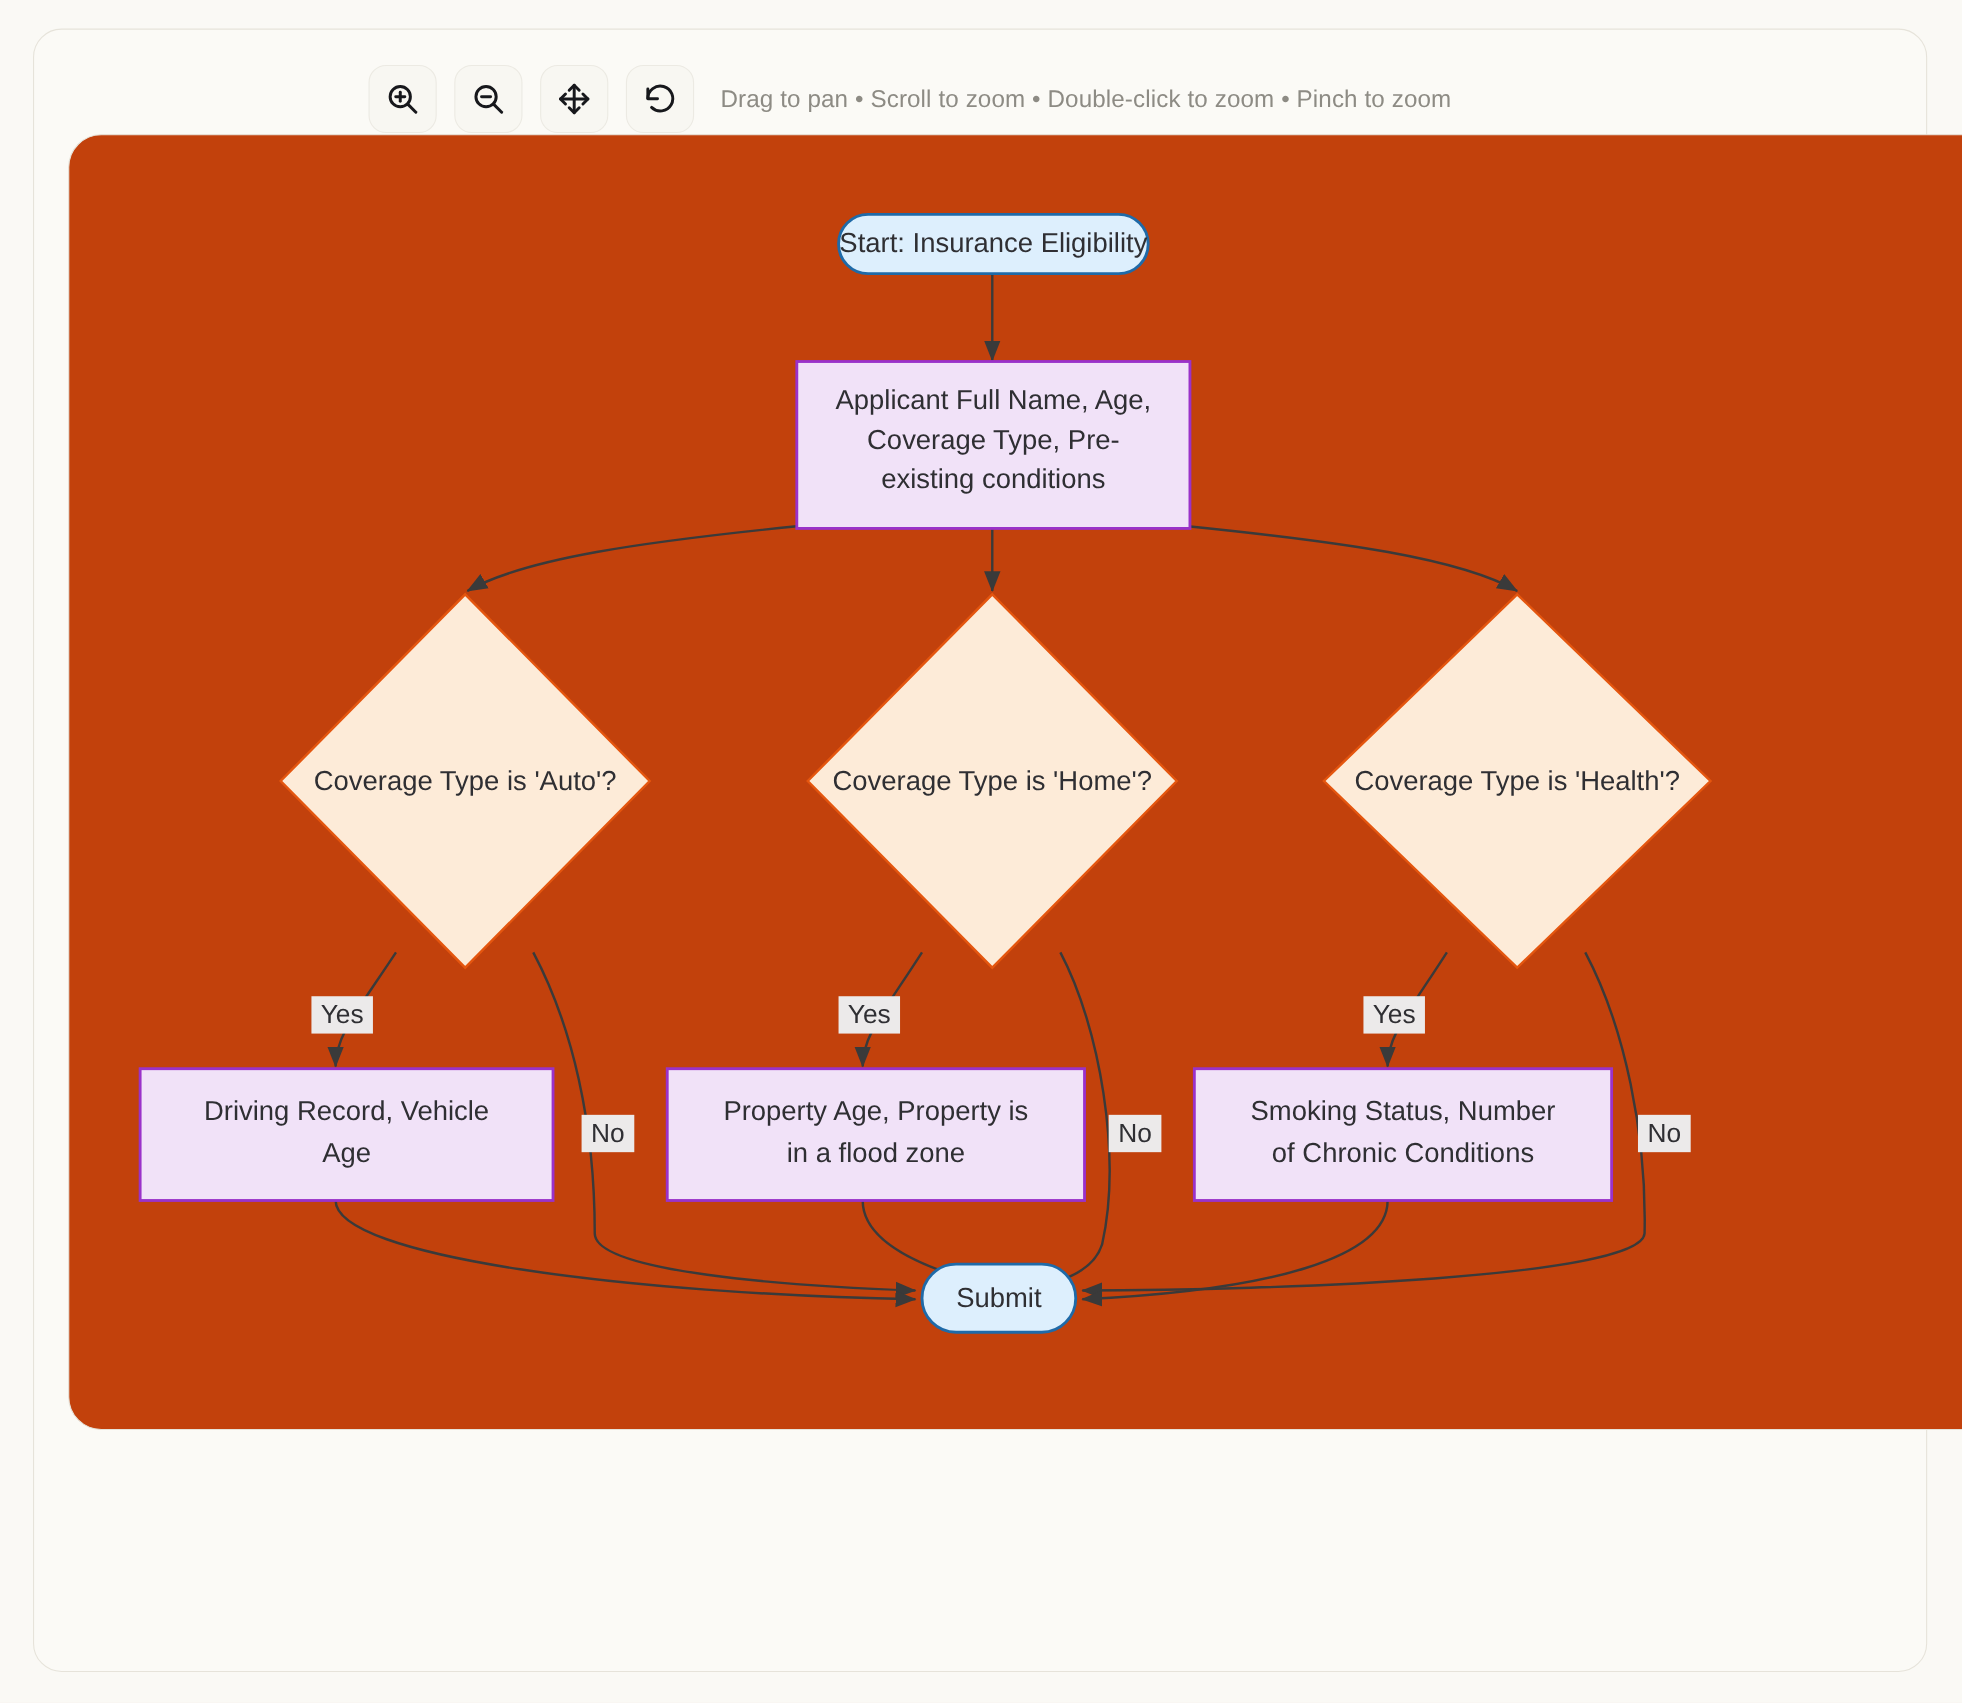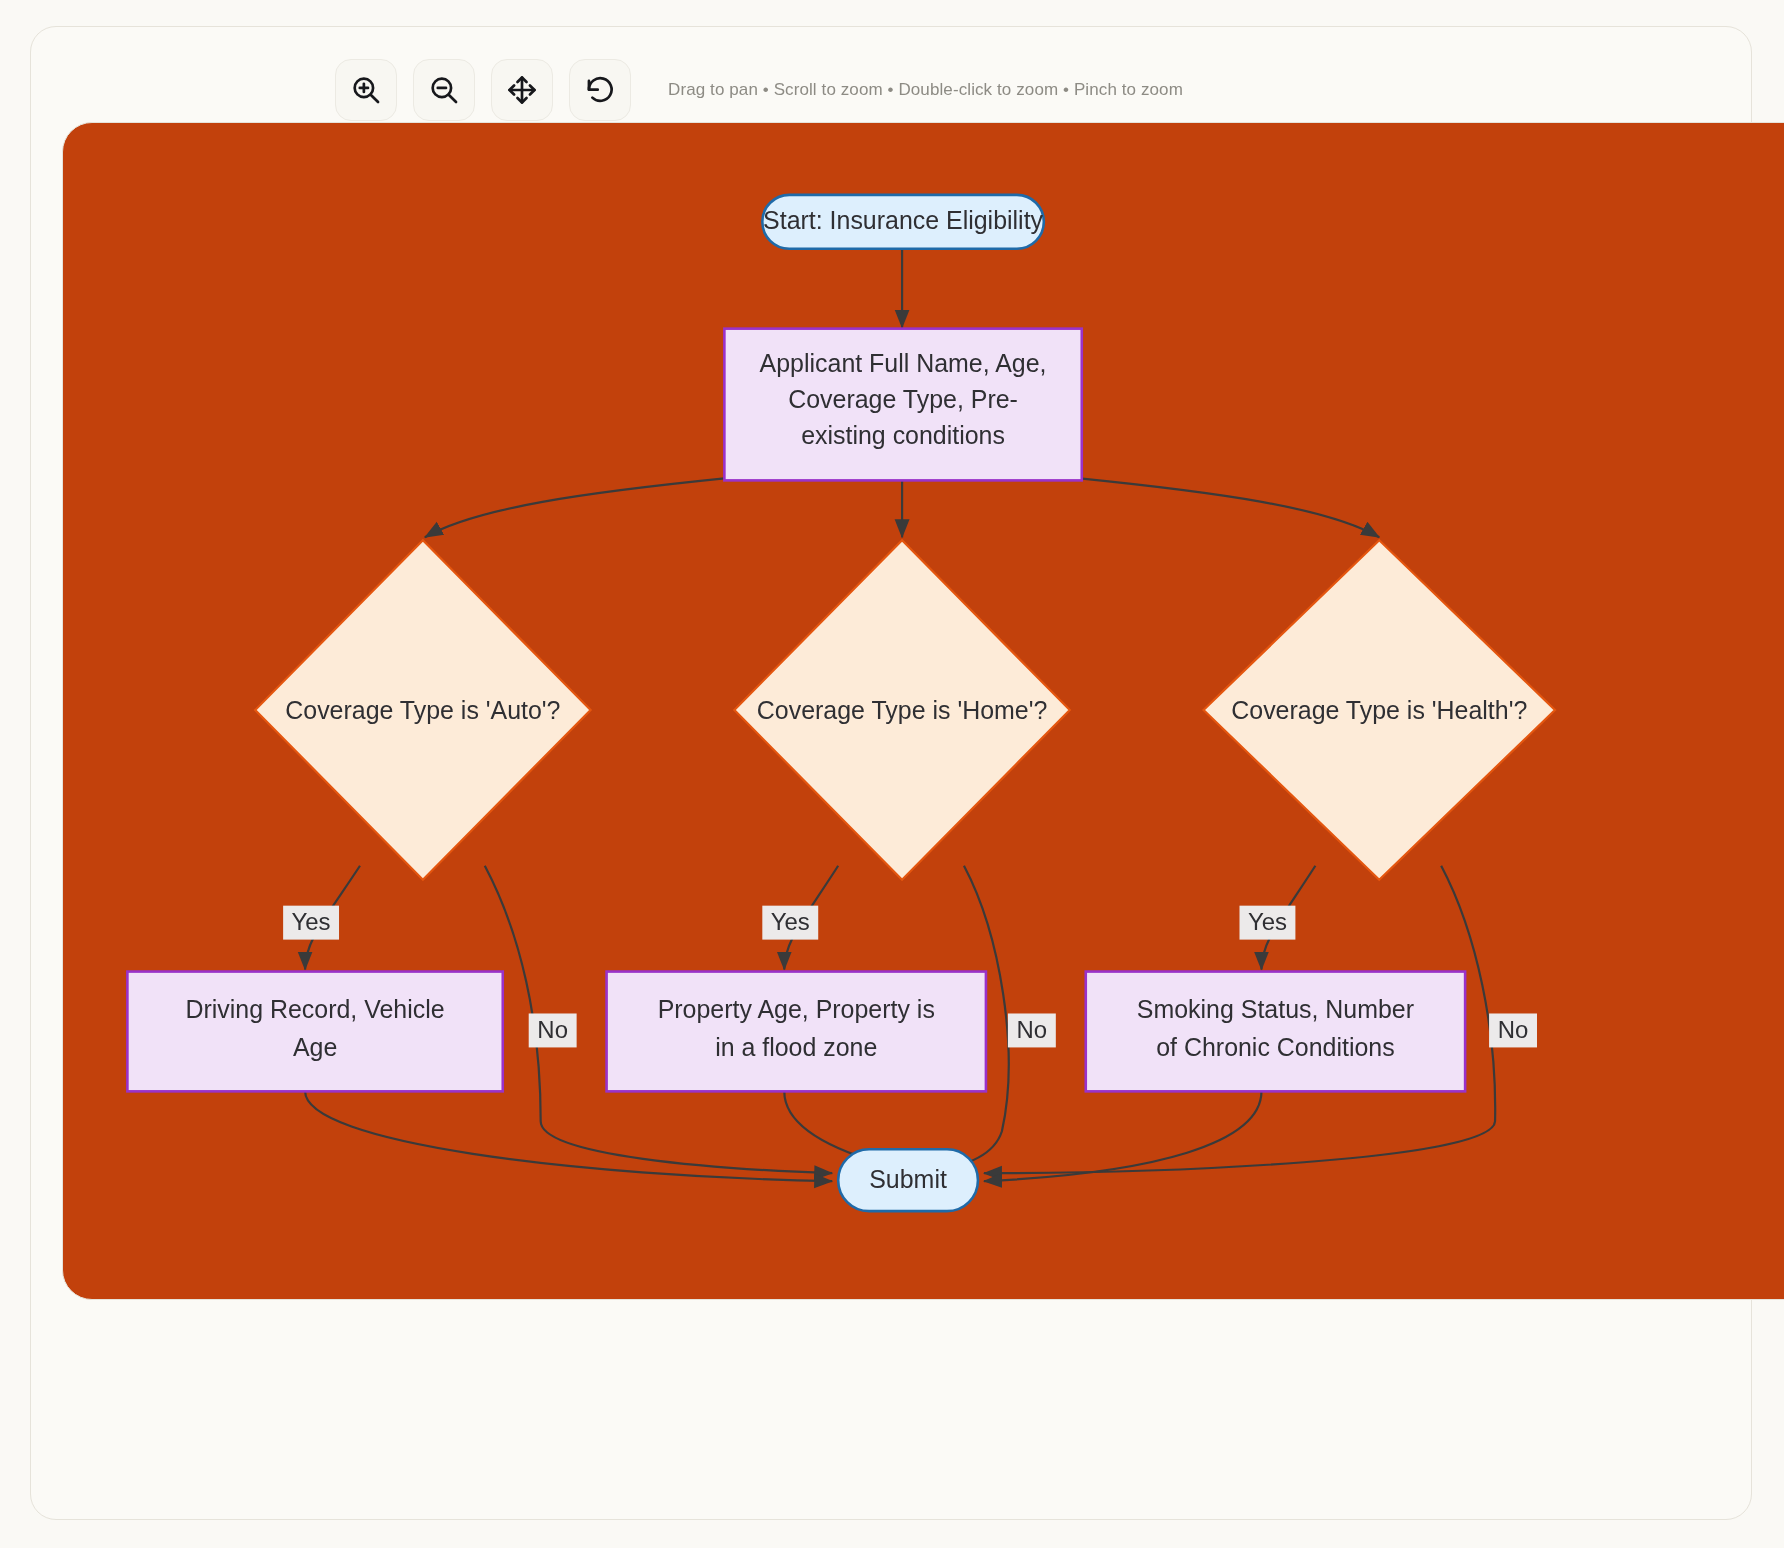--- a/index.html
+++ b/index.html
@@ -44,23 +44,23 @@
     background: #f8f7f2;
     display: flex;
     align-items: center;
     justify-content: center;
     cursor: pointer;
     padding: 0;
     box-sizing: border-box;
   }
   .tool-btn svg { display: block; }
   .hint-text {
-    margin-left: 21px;
+    margin-left: 8px;
     color: #8d8b84;
-    font-size: 17px;
+    font-size: 22px;
     white-space: nowrap;
     letter-spacing: 0.1px;
   }
   .canvas-card {
     position: absolute;
     left: 62px;
     top: 122px;
     width: 1766px;
     height: 1178px;
     box-sizing: border-box;

